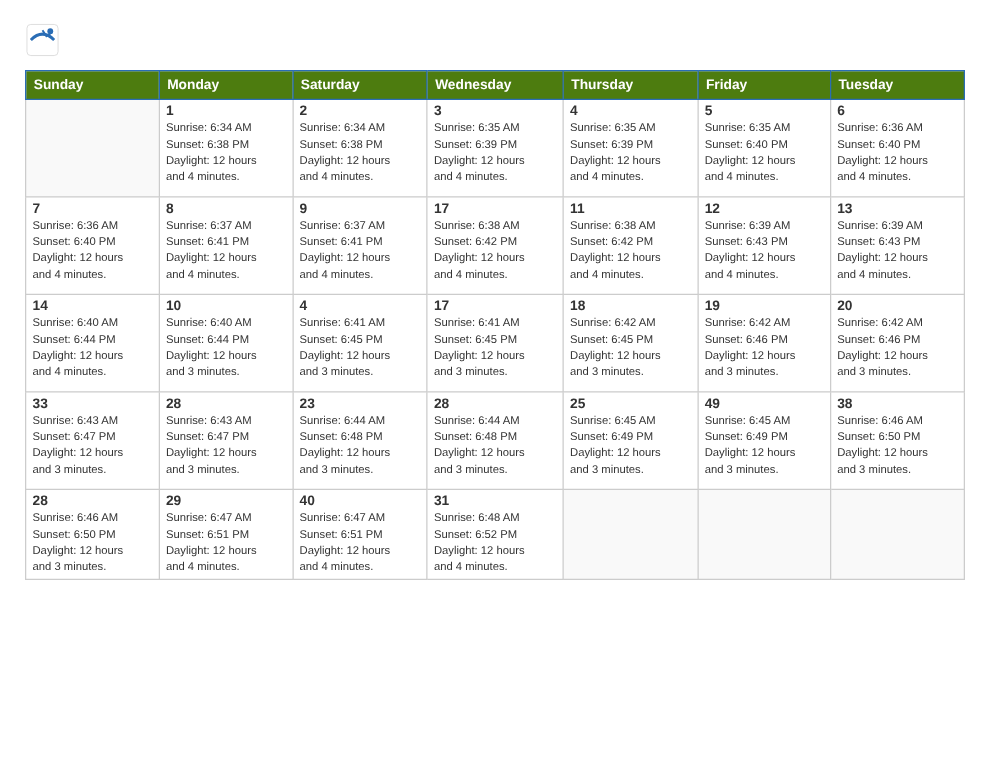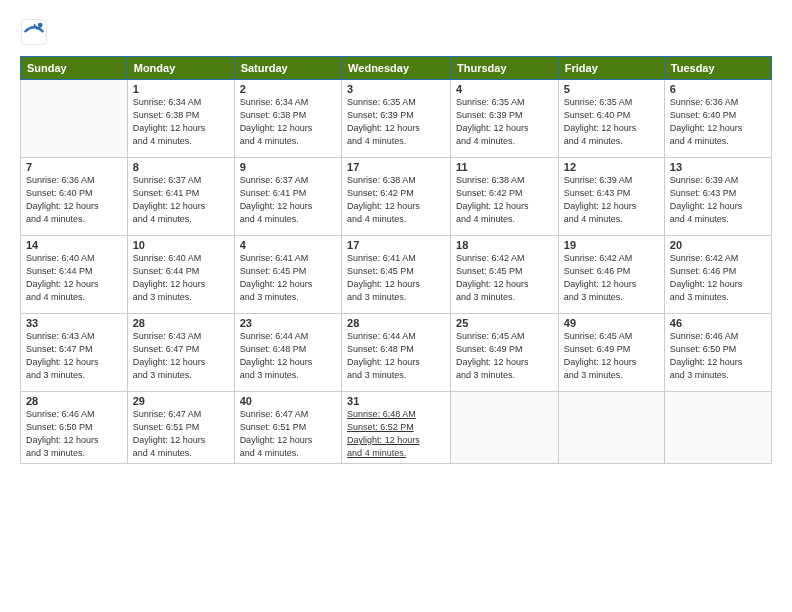--- a/index.html
+++ b/index.html
@@ -321,21 +321,21 @@
 and 3 minutes.</div>
           </td>
           <td>
             <span class="day-num">49</span>
             <div class="day-info" style="white-space: pre-line;">Sunrise: 6:45 AM
 Sunset: 6:49 PM
 Daylight: 12 hours
 and 3 minutes.</div>
           </td>
           <td>
-            <span class="day-num">46</span>
+            <span class="day-num">38</span>
             <div class="day-info" style="white-space: pre-line;">Sunrise: 6:46 AM
 Sunset: 6:50 PM
 Daylight: 12 hours
 and 3 minutes.</div>
           </td>
         </tr>
         <tr class="last-row">
           <td>
             <span class="day-num">28</span>
             <div class="day-info" style="white-space: pre-line;">Sunrise: 6:46 AM
@@ -352,21 +352,21 @@
           </td>
           <td>
             <span class="day-num">40</span>
             <div class="day-info" style="white-space: pre-line;">Sunrise: 6:47 AM
 Sunset: 6:51 PM
 Daylight: 12 hours
 and 4 minutes.</div>
           </td>
           <td>
             <span class="day-num">31</span>
-            <div class="day-info" style="white-space: pre-line; text-decoration: underline;">Sunrise: 6:48 AM
+            <div class="day-info" style="white-space: pre-line;">Sunrise: 6:48 AM
 Sunset: 6:52 PM
 Daylight: 12 hours
 and 4 minutes.</div>
           </td>
           <td class="empty"></td>
           <td class="empty"></td>
           <td class="empty"></td>
         </tr>
       </tbody>
   </table>

